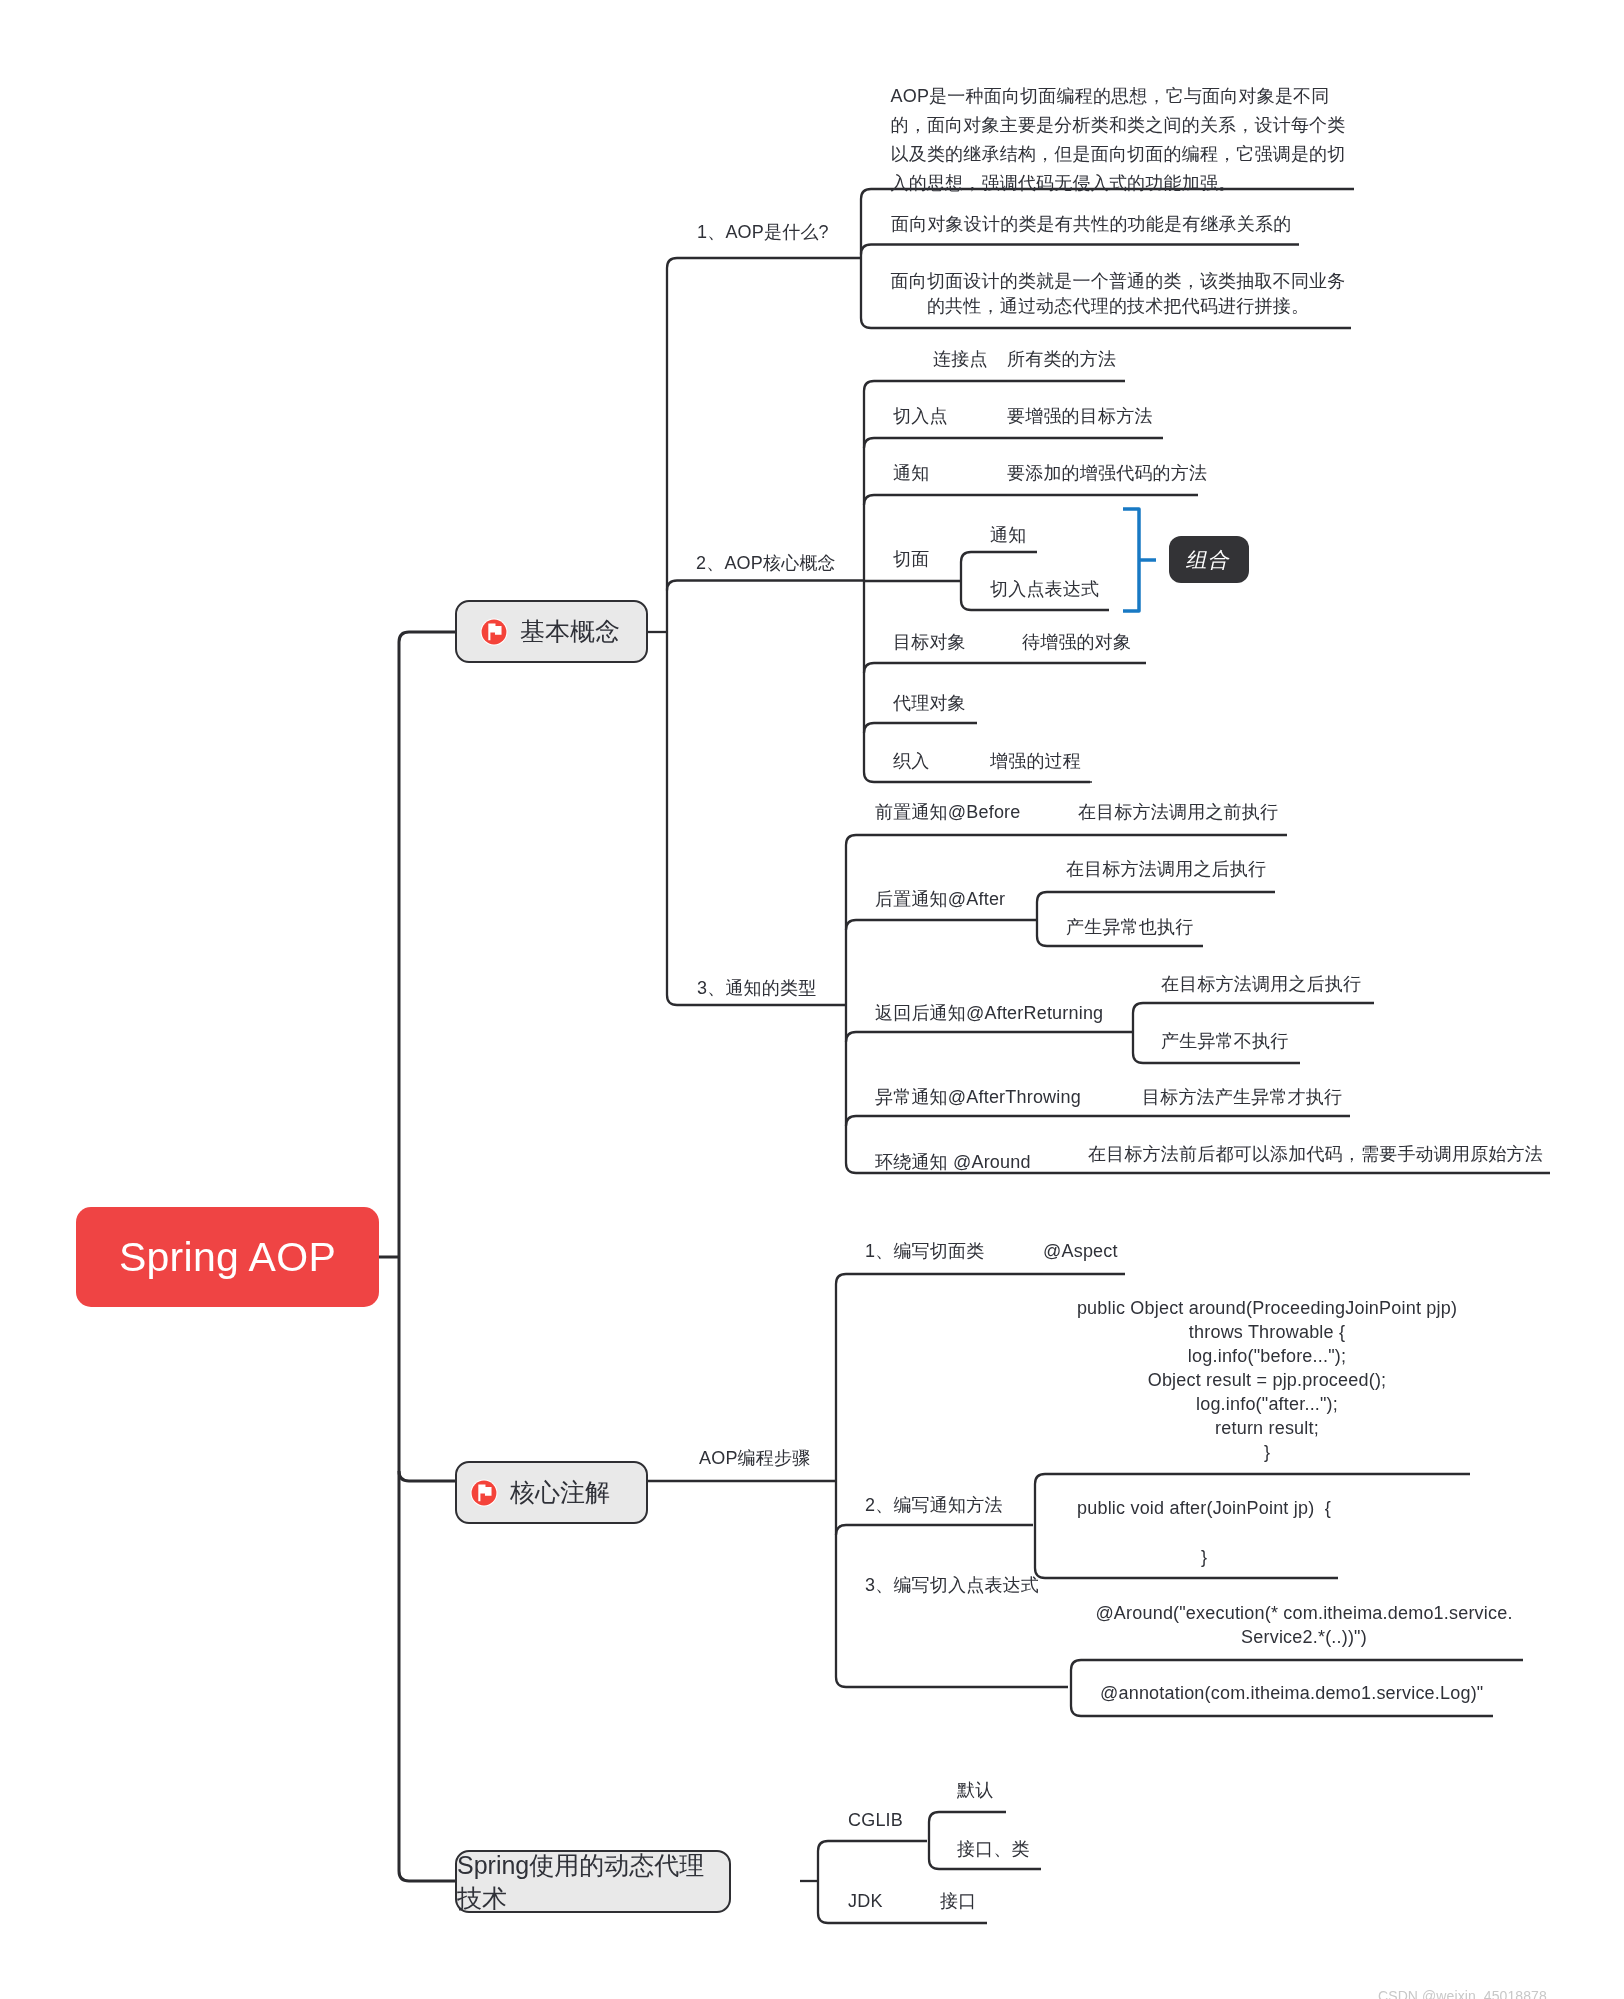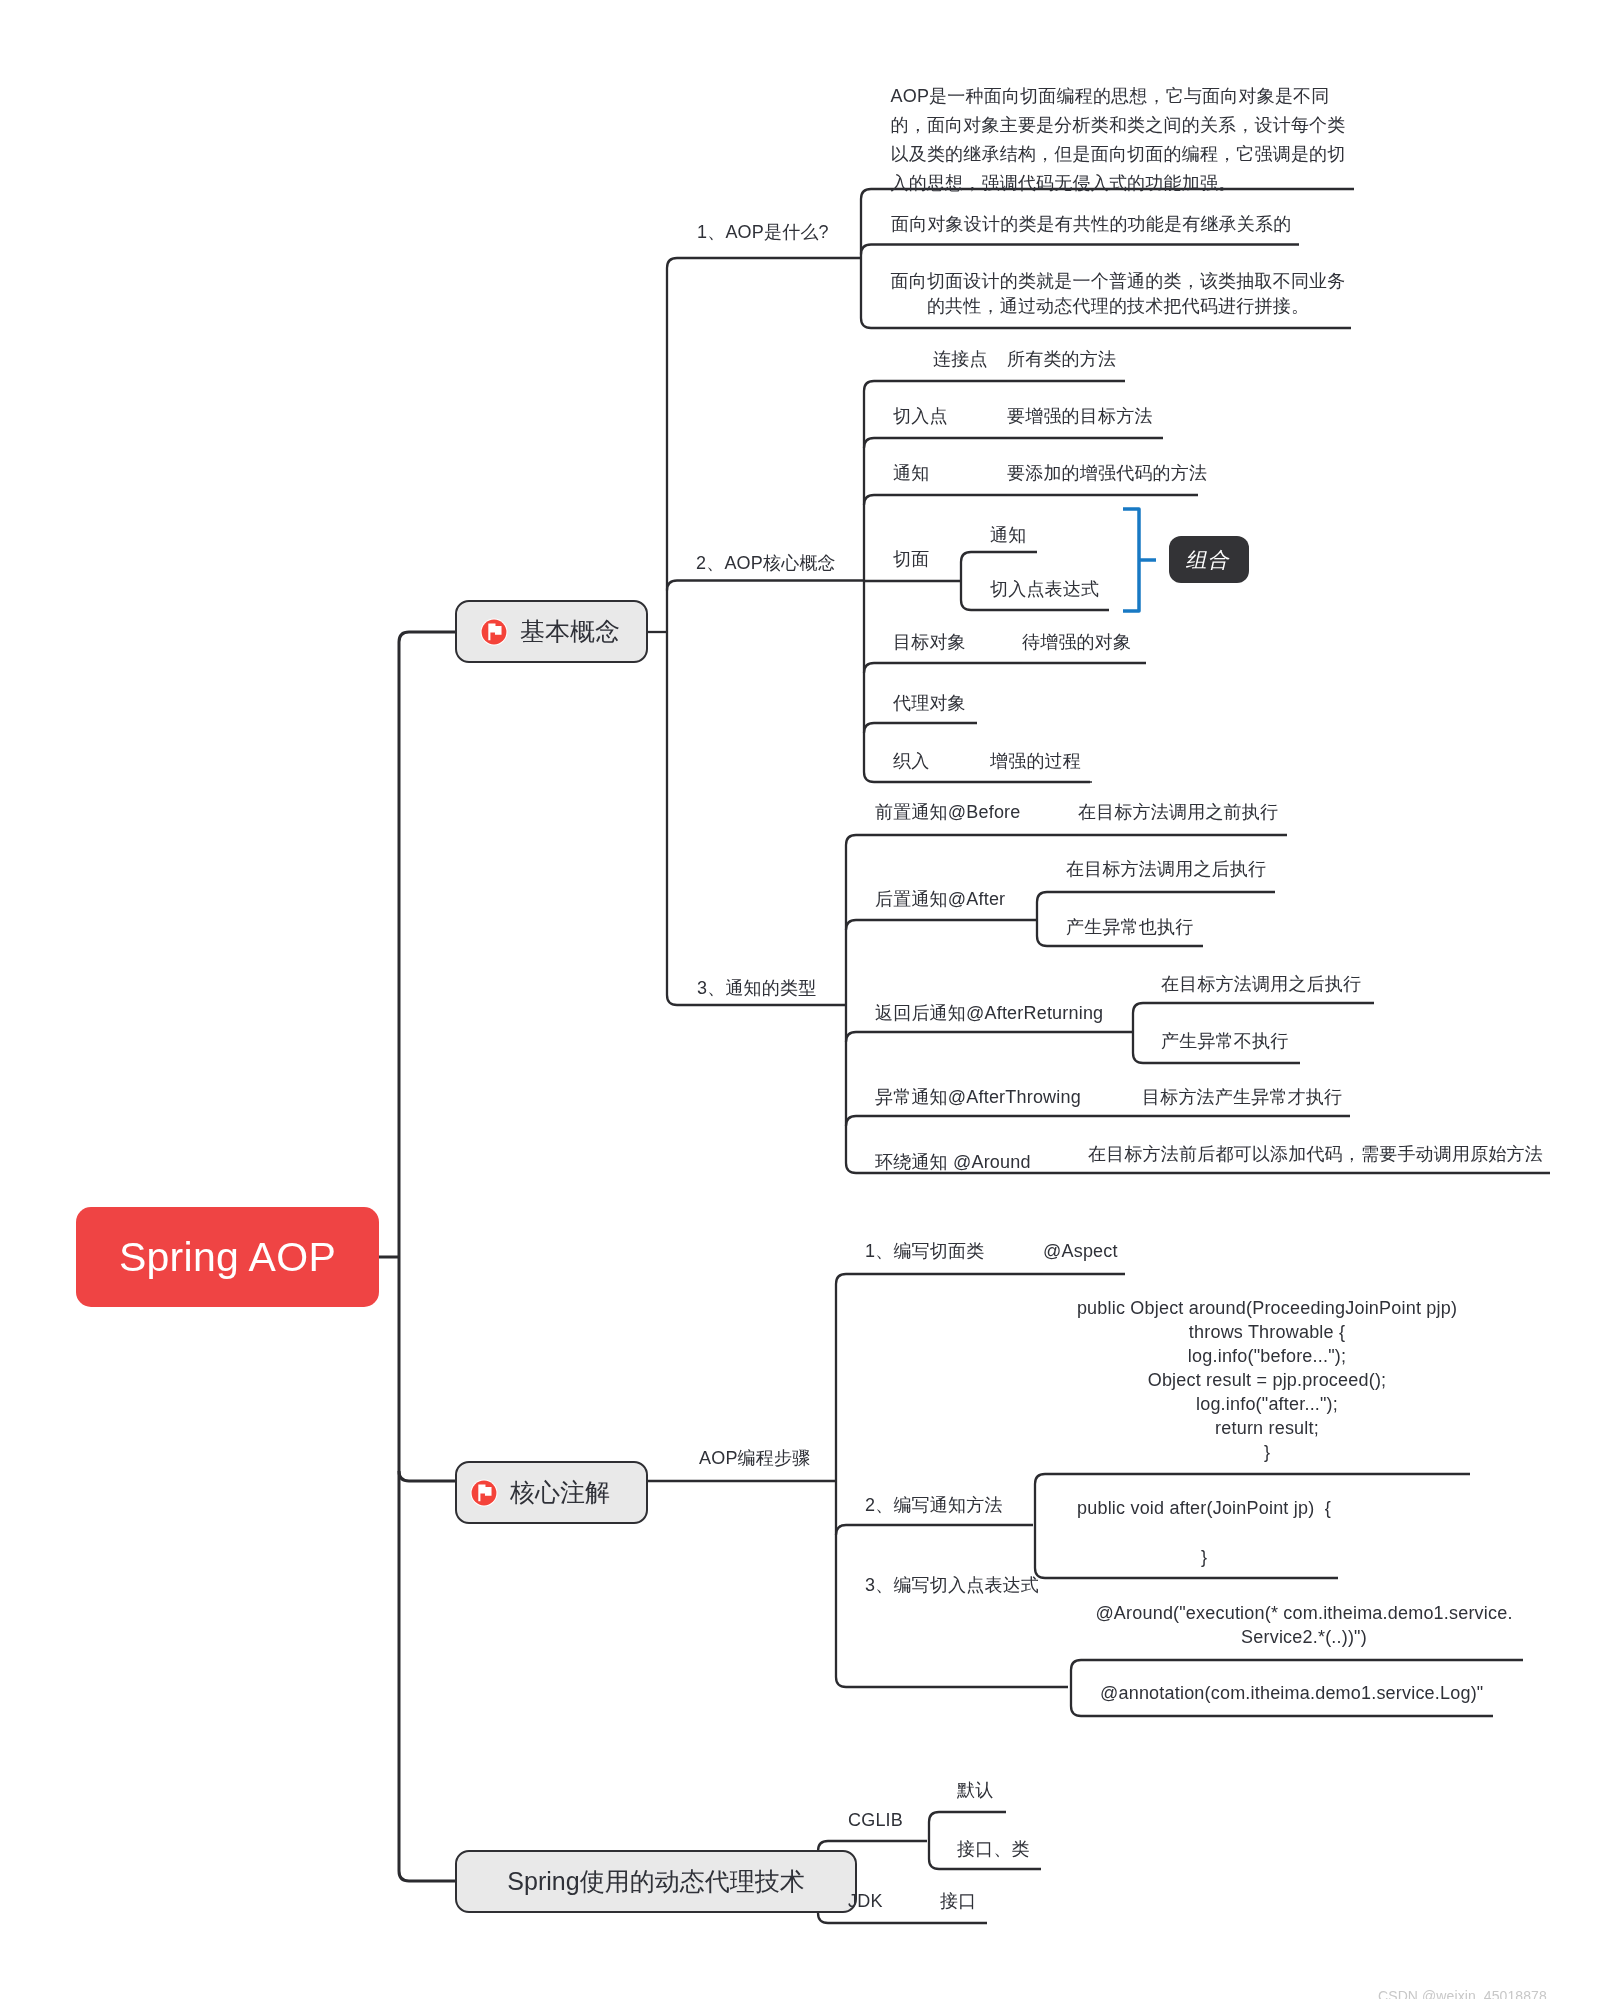--- a/index.html
+++ b/index.html
@@ -83,21 +83,21 @@
     <span>基本概念</span>
   </div>
 <div class="topic" style="left:455px;top:1449px;width:193px;height:63px;padding-left:13px;justify-content:flex-start;margin-top:12px;">
     <svg class="ic" viewBox="0 0 32 32">
       <circle cx="16" cy="16" r="15.4" fill="#ffffff"></circle>
       <circle cx="16" cy="16" r="14.2" fill="#f4433a"></circle>
       <path d="M9.5 6.4 L9.5 25.3 L11.9 25.3 L11.9 16.6 L17.1 16.6 L17.1 19.2 L24.6 19.2 L24.6 9.0 L17.7 9.0 L17.7 6.4 Z" fill="#ffffff"></path>
     </svg>
     <span>核心注解</span>
   </div>
-<div class="topic" style="left:455px;top:1850px;width:402px;height:63px;padding-left:0px;justify-content:center;">
+<div class="topic" style="left:455px;top:1850px;width:276px;height:63px;padding-left:0px;justify-content:center;">
     <span>Spring使用的动态代理技术</span>
   </div>
 <div class="lbl m" style="left:697px;top:219.8px;">1、AOP是什么?</div>
 <div class="lbl m" style="left:696px;top:550.8px;">2、AOP核心概念</div>
 <div class="lbl m" style="left:697px;top:975.8px;">3、通知的类型</div>
 <div class="lbl" style="left:1118px;top:81.8px;line-height:29px;transform:translateX(-50%);text-align:left;">AOP是一种面向切面编程的思想，它与面向对象是不同
 的，面向对象主要是分析类和类之间的关系，设计每个类
 以及类的继承结构，但是面向切面的编程，它强调是的切
 入的思想，强调代码无侵入式的功能加强。</div>
 <div class="lbl" style="left:891px;top:211.8px;">面向对象设计的类是有共性的功能是有继承关系的</div>

